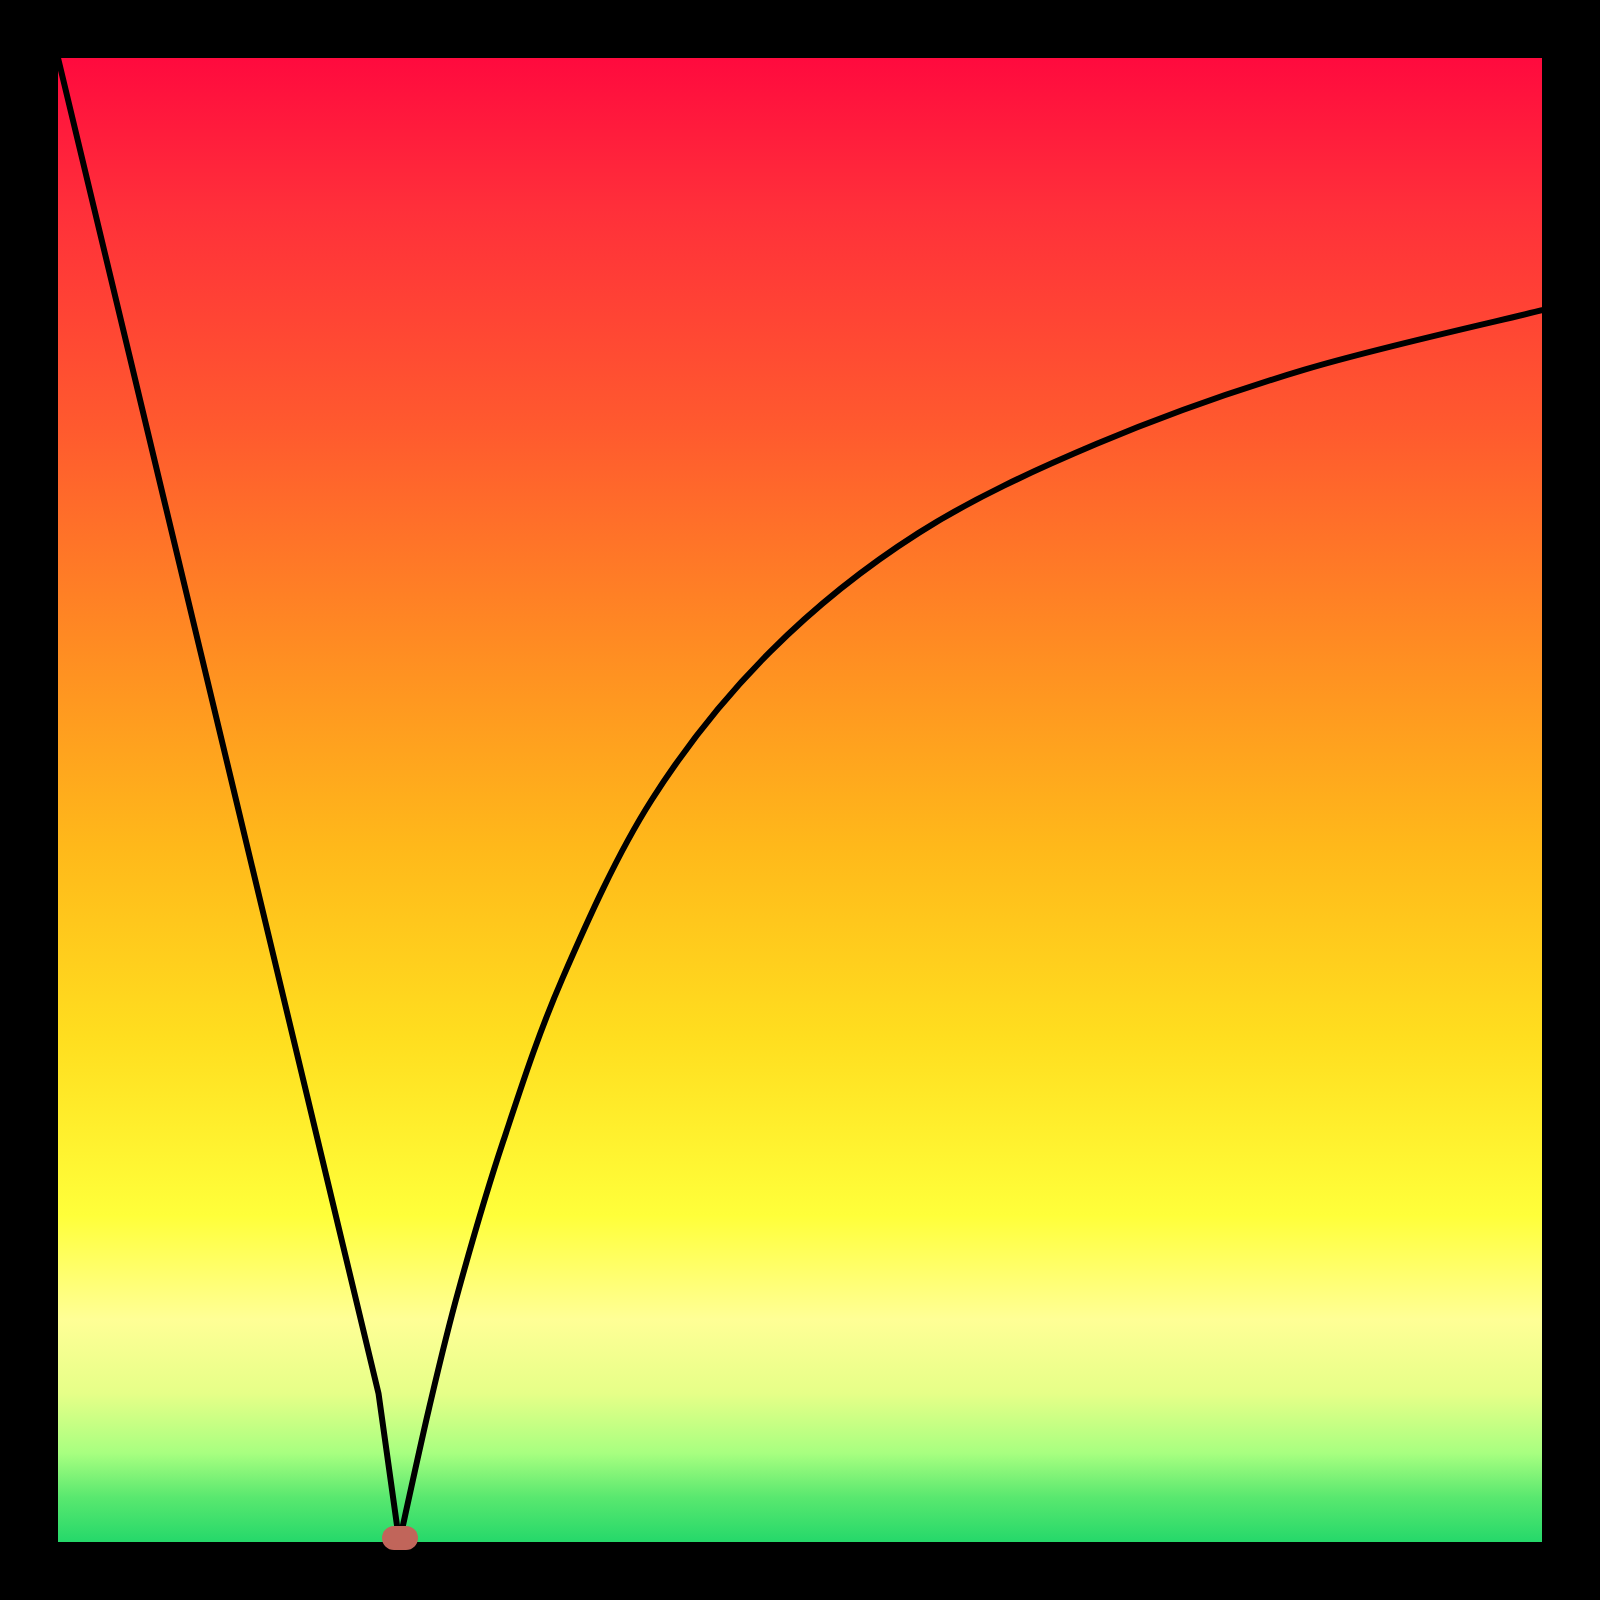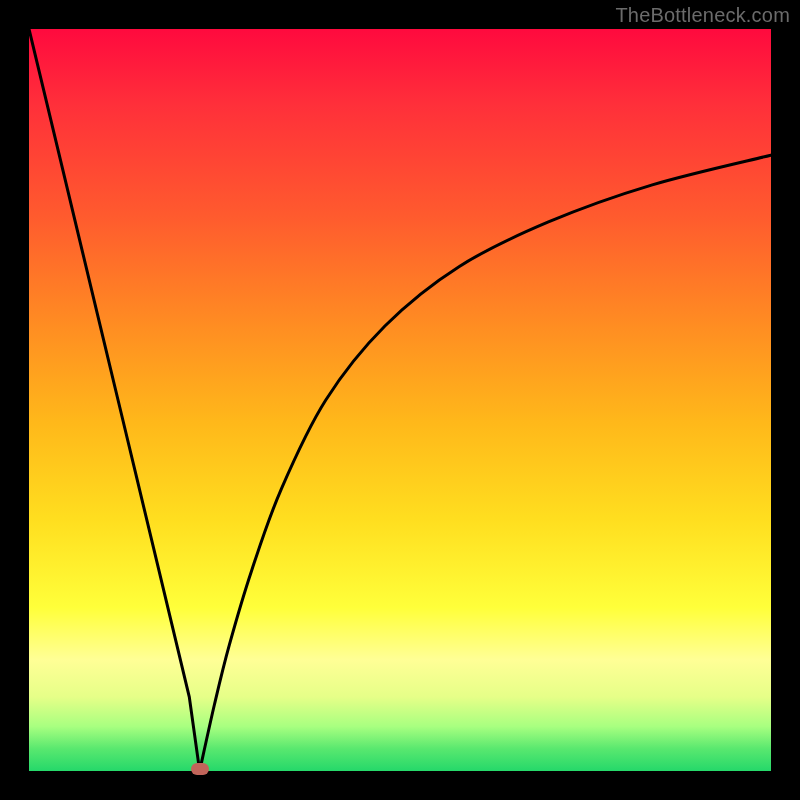--- a/index.html
+++ b/index.html
@@ -67,14 +67,13 @@
 </head>
 <body>
 
 <div class="frame">
   <div class="plot">
     <svg class="curve-svg" viewBox="0 0 742 742" preserveAspectRatio="none">
       <path d="M 0.00 0.00 L 17.81 74.20 L 35.62 148.40 L 53.42 222.60 L 71.23 296.80 L 89.04 371.00 L 106.85 445.20 L 124.66 519.40 L 142.46 593.60 L 160.27 667.80 L 170.66 742.00 C 173.13 730.87, 180.55 696.24, 185.50 675.22 C 190.45 654.20, 194.16 638.12, 200.34 615.86 C 206.52 593.60, 213.94 567.63, 222.60 541.66 C 231.26 515.69, 239.91 488.48, 252.28 460.04 C 264.65 431.60, 279.49 398.21, 296.80 371.00 C 314.11 343.79, 333.90 319.06, 356.16 296.80 C 378.42 274.54, 403.15 254.75, 430.36 237.44 C 457.57 220.13, 487.25 206.52, 519.40 192.92 C 551.55 179.32, 586.18 166.95, 623.28 155.82 C 660.38 144.69, 722.21 131.09, 742.00 126.14" fill="none" stroke="#000000" stroke-width="3" stroke-linecap="round"></path>
     </svg>
     <div class="marker" style="left: 161.66px; top: 734px; background: rgb(193, 101, 90);"></div>
   </div>
-  <div class="watermark">TheBottleneck.com</div>
 </div>
 
 </body></html>

